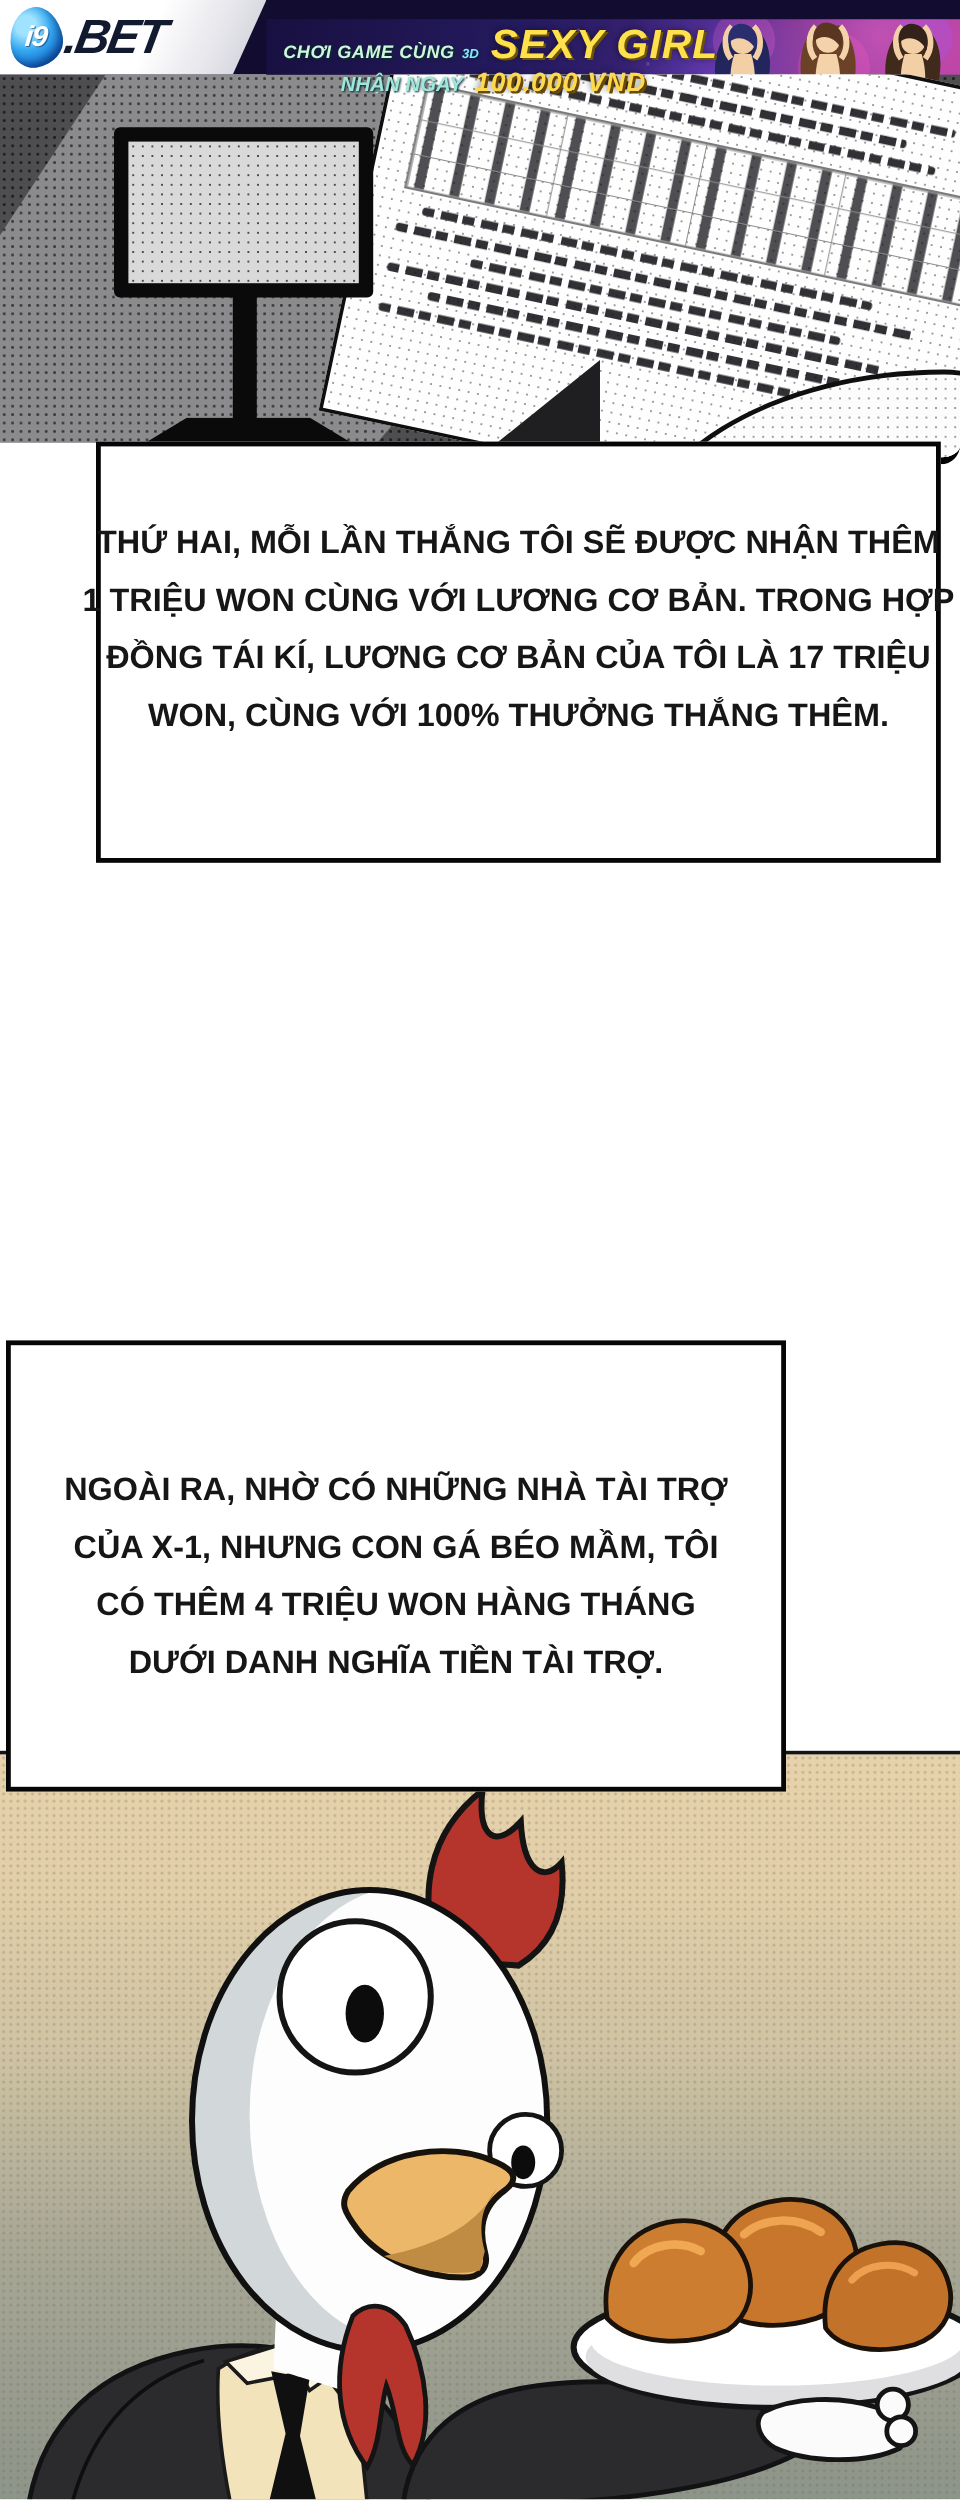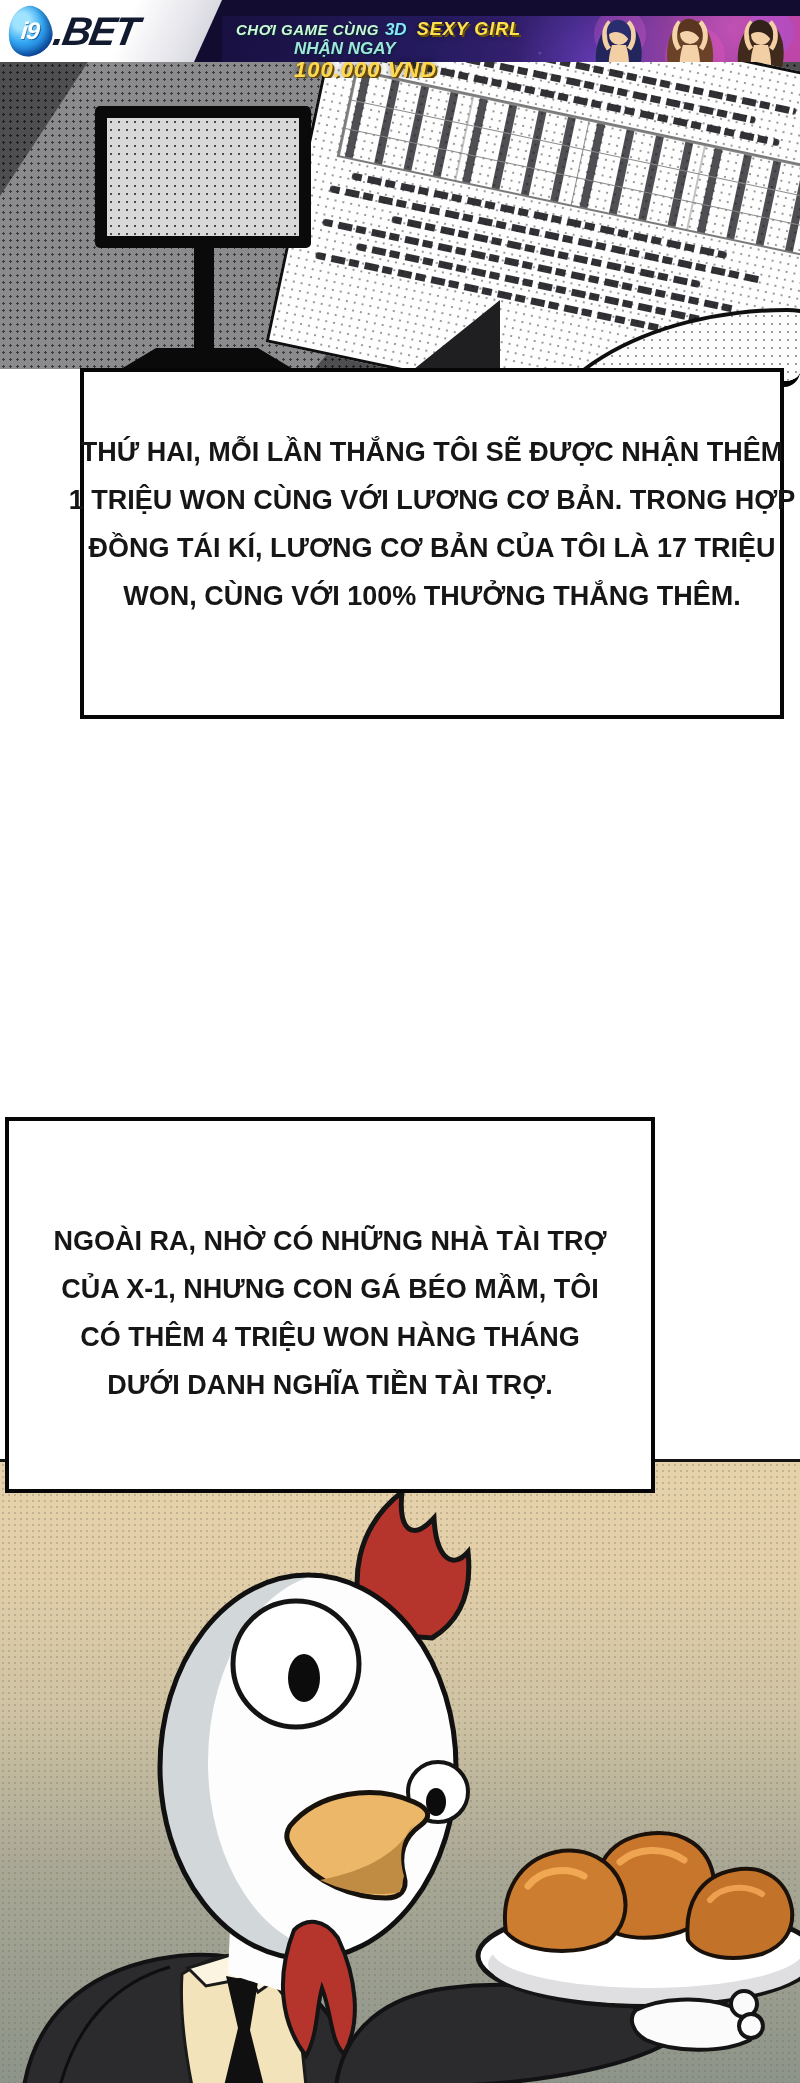--- a/index.html
+++ b/index.html
@@ -26,24 +26,24 @@
       background:linear-gradient(100deg,#181040 0%,#241a5e 35%,#3c2378 60%,#7c2e8e 82%,#b0399a 100%);}
   .banner-right::before{content:"";position:absolute;inset:0;
       background:radial-gradient(circle at 88% 20%,rgba(255,120,220,.45),transparent 26%),
                  radial-gradient(circle at 65% 80%,rgba(140,90,255,.4),transparent 22%),
                  radial-gradient(circle at 45% 15%,rgba(255,255,255,.18) 1px,transparent 2px),
                  radial-gradient(circle at 55% 60%,rgba(255,255,255,.15) 1px,transparent 2px);}
   .ad-text{position:absolute;left:14px;top:4px;z-index:2;font-style:italic;font-weight:bold;
       white-space:nowrap;line-height:1.05;}
   .ad-line{display:flex;align-items:baseline;}
   .ad-lead{font-size:15px;color:#cdf6da;text-shadow:1px 1px 2px #032;letter-spacing:.5px;}
-  .ad-3d{font-size:17px;color:#86e9f5;margin-left:6px;text-shadow:1px 1px 2px #024;}
-  .ad-hot{font-size:18px;color:#ffe14d;margin-left:10px;letter-spacing:1px;
+  .ad-3d{font-size:11px;color:#86e9f5;margin-left:6px;text-shadow:1px 1px 2px #024;}
+  .ad-hot{font-size:34px;color:#ffe14d;margin-left:10px;letter-spacing:1px;
       text-shadow:2px 2px 0 #6b5400,0 0 6px rgba(0,0,0,.6);}
-  .ad-line2{margin-left:48px;margin-top:1px;flex-direction:column;}
+  .ad-line2{margin-left:48px;margin-top:1px;}
   .ad-lead2{font-size:17px;color:#9fe8d8;text-shadow:1px 1px 2px #023;}
   .ad-amt{font-size:22px;color:#ffd94d;margin-left:10px;letter-spacing:1px;
       text-shadow:2px 2px 0 #6b4a00,0 0 6px rgba(0,0,0,.6);}
   .girls{position:absolute;right:0;top:0;height:62px;width:215px;z-index:1;}
 
   
   .panel-top{position:absolute;left:0;top:62px;width:800px;height:325px;box-sizing:border-box;
       overflow:hidden;border-bottom:6px solid #000;border-radius:0 0 16px 0;
       background-color:#4e4e50;
       background-image:radial-gradient(#1d1d1f 1px,transparent 1.3px);background-size:7px 7px;}

